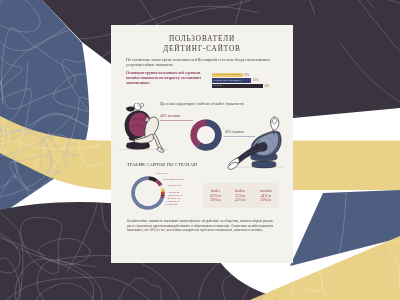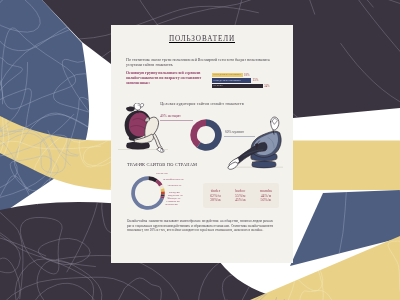--- a/index.html
+++ b/index.html
@@ -1,21 +1,21 @@
 <!DOCTYPE html>
 <html><head>
 <meta charset="utf-8">
 <style>
   html,body{margin:0;padding:0;}
   body{width:400px;height:300px;overflow:hidden;background:#ffffff;
        font-family:"Liberation Serif",serif;}
   #stage{position:relative;width:400px;height:300px;overflow:hidden;background:#FFFFFF;}
   #bgsvg{position:absolute;left:0;top:0;width:400px;height:300px;}
   #card{position:absolute;left:111px;top:25px;width:182px;height:238px;
-        background:#F4F2ED;overflow:hidden;text-decoration:underline;}
+        background:#F4F2ED;overflow:hidden;}
   .ttl{text-align:center;color:#3A3340;font-size:7.2px;letter-spacing:0.9px;
        line-height:9.5px;margin-top:10px;}
   .intro{position:absolute;left:15px;top:28px;width:155px;
          font-size:4.0px;line-height:5.3px;color:#4A4450;}
   .barblock{position:absolute;left:15px;top:46px;width:162px;}
   .lead{margin:0;width:76px;font-size:3.9px;line-height:5.1px;color:#8E3A63;
         font-weight:bold;}
   .bars{position:absolute;left:86px;top:1px;width:70px;}
   .barrow{display:flex;align-items:center;height:5.6px;}
   .bar{height:4.4px;display:flex;align-items:center;overflow:hidden;}
@@ -241,20 +241,21 @@
         <path d="M432.2 298.7 Q428.1 269.1 417.1 247.3 Q406.0 225.5 404.4 209.9 Q402.8 194.4 395.8 179.7 Q388.8 164.9 370.5 144.0 Q352.1 123.1 342.0 100.5 L331.9 77.9"></path>
         <path d="M406.9 305.4 Q340.3 325.7 316.1 350.0 Q292.0 374.4 288.7 395.7 Q285.3 416.9 291.3 446.5 Q297.3 476.1 317.4 496.5 Q337.5 516.8 340.6 535.5 L343.7 554.1"></path>
         <path d="M422.4 236.2 Q411.8 270.1 399.4 288.3 Q387.0 306.4 377.9 323.3 Q368.9 340.1 351.2 355.5 Q333.4 370.9 319.5 382.0 Q305.5 393.1 294.9 410.7 Q284.4 428.3 282.7 444.0 Q281.0 459.6 287.1 471.4 L293.2 483.2"></path>
       </g>
     </g>
   </svg>
 
   <div id="card">
     <div class="ttl">
       <div>ПОЛЬЗОВАТЕЛИ</div>
+      <div>ДЕЙТИНГ-САЙТОВ</div>
     </div>
 
     <p class="intro">По статистике около трети пользователей Всемирной сети хотя бы раз пользовались услугами сайтов знакомств.</p>
 
     <div class="barblock">
       <p class="lead">Основную группу пользователей сервисов онлайн-знакомств по возрасту составляют заполненные:</p>
       <div class="bars">
           <div class="barrow">
             <div class="bar" style="width: 30.5px; background: rgb(233, 201, 107);">
               <span style="color: rgb(138, 116, 48);">от 18 до 24 лет составляют</span>

